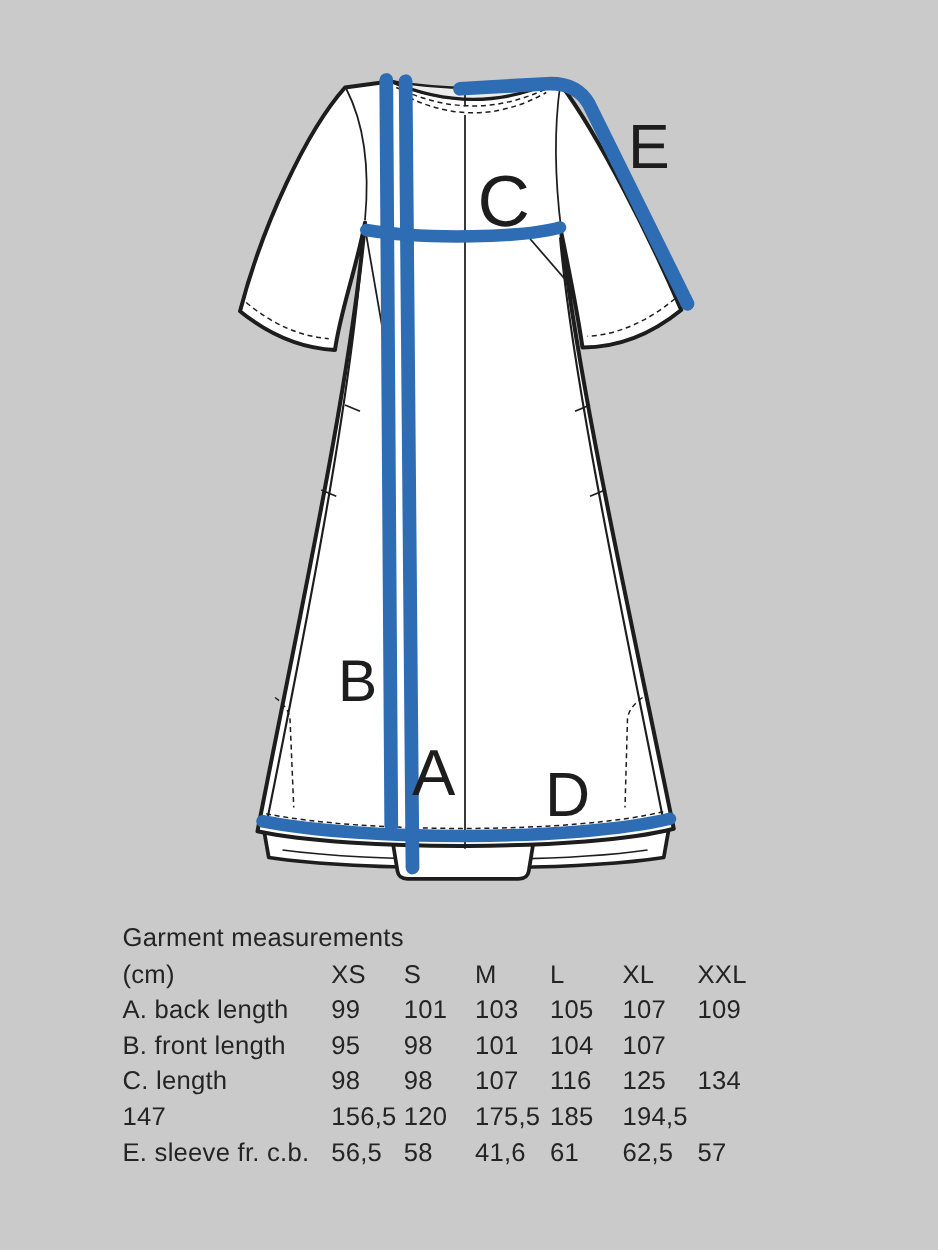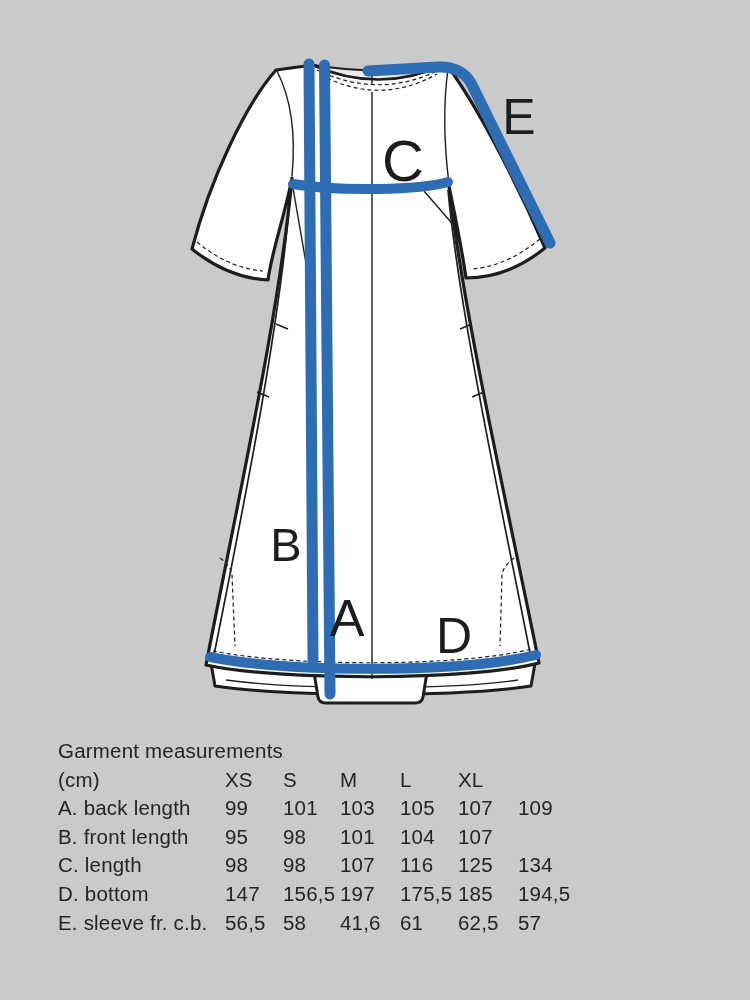--- a/index.html
+++ b/index.html
@@ -26,21 +26,21 @@
   .w10{stroke-width:10;}
   .lbl{fill:var(--ink);font-family:"Liberation Sans",sans-serif;text-anchor:middle;}
 
   
   #table{
     position:absolute;left:58px;top:737px;width:650px;
     color:#242424;font-size:20.5px;line-height:28.6px;
     letter-spacing:0.2px;
   }
   .trow{display:grid;grid-template-columns:167px 58px 57px 60px 58px 60px auto;}
-  .trow span{white-space:nowrap;}
+  .trow span{white-space:nowrap;margin-left:40px;}
 </style>
 </head>
 <body>
 
 <div id="canvas">
 
   <svg id="drawing" width="750" height="732" viewBox="0 0 750 732" xmlns="http://www.w3.org/2000/svg">
 
     <path class="underlayer" d="M 209 652 L 215 686 C 290 697 460 697 531 686 L 537 652 Z"></path>
     <path class="thin" d="M 226 680 C 300 690 450 690 518 680"></path>
@@ -102,20 +102,21 @@
     <div class="trow">
       <span style="grid-column:1 / -1">Garment measurements</span>
     </div>
     <div class="trow">
       <span>(cm)</span>
       <span>XS</span>
       <span>S</span>
       <span>M</span>
       <span>L</span>
       <span>XL</span>
+      <span>XXL</span>
     </div>
     <div class="trow">
       <span>A. back length</span>
       <span>99</span>
       <span>101</span>
       <span>103</span>
       <span>105</span>
       <span>107</span>
       <span>109</span>
     </div>
@@ -130,24 +131,23 @@
     <div class="trow">
       <span>C. length</span>
       <span>98</span>
       <span>98</span>
       <span>107</span>
       <span>116</span>
       <span>125</span>
       <span>134</span>
     </div>
     <div class="trow">
-      <span>D. bottom</span>
       <span>147</span>
       <span>156,5</span>
-      <span>197</span>
+      <span>120</span>
       <span>175,5</span>
       <span>185</span>
       <span>194,5</span>
     </div>
     <div class="trow">
       <span>E. sleeve fr. c.b.</span>
       <span>56,5</span>
       <span>58</span>
       <span>41,6</span>
       <span>61</span>

